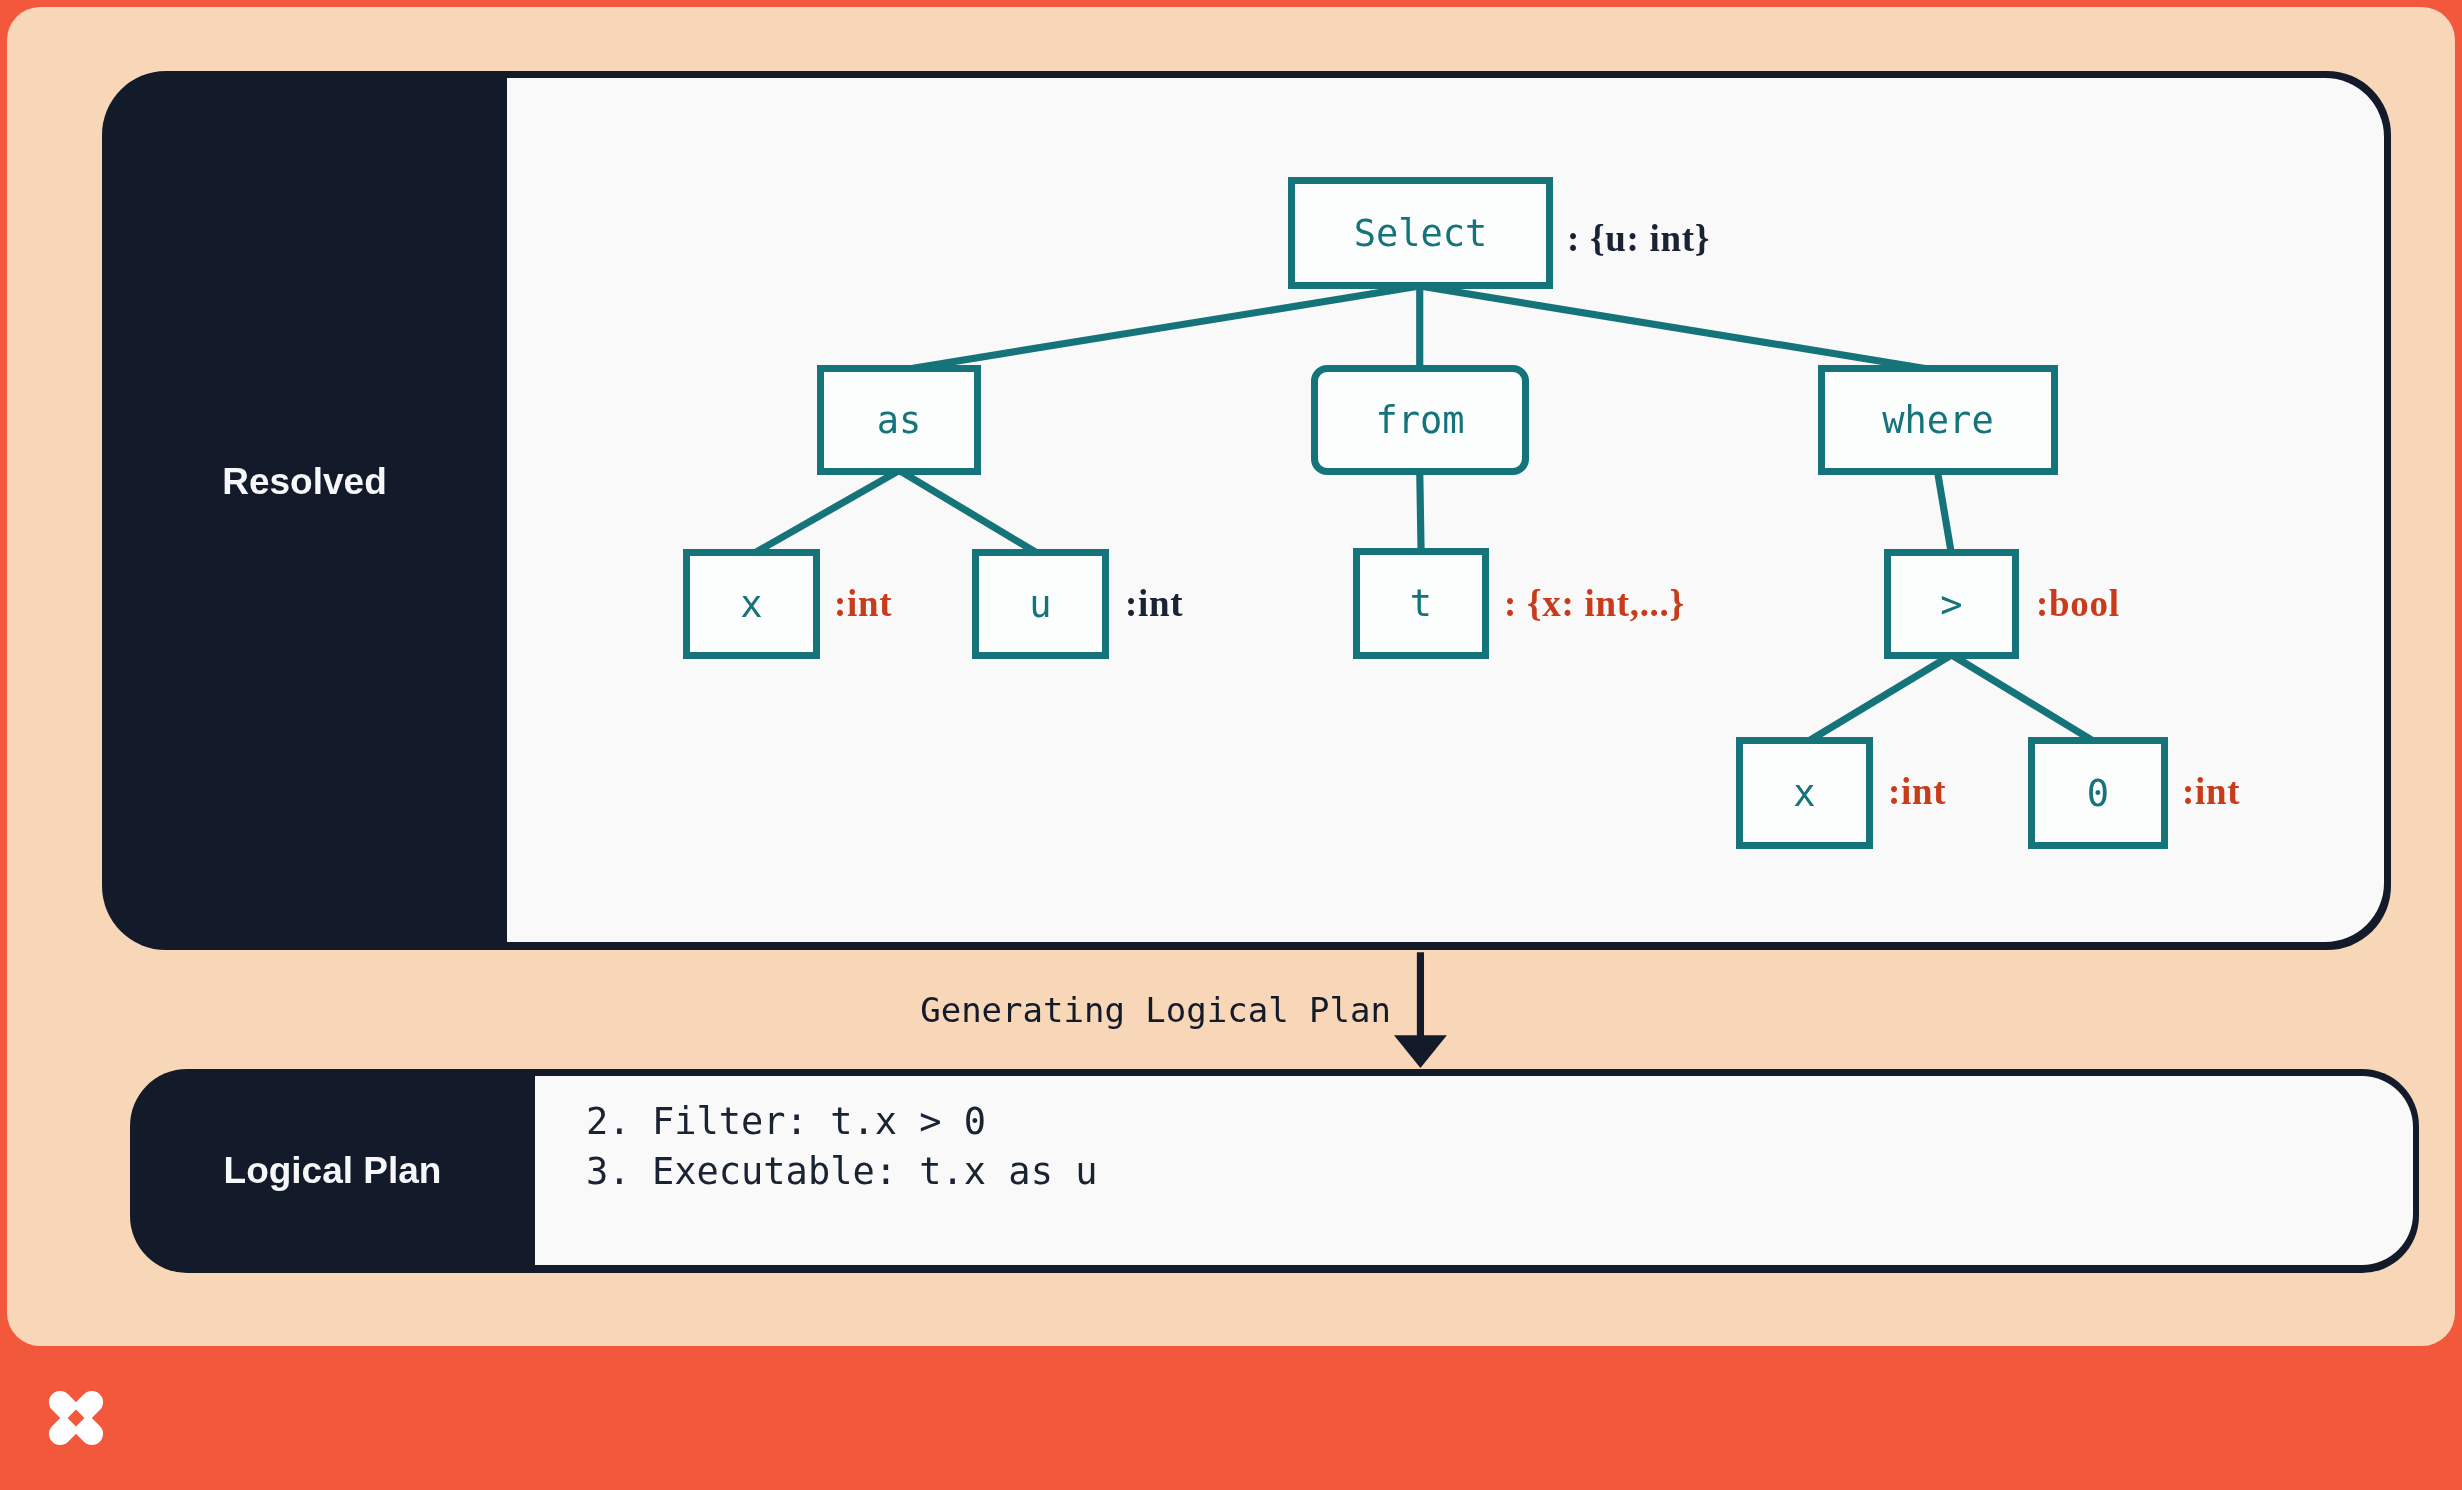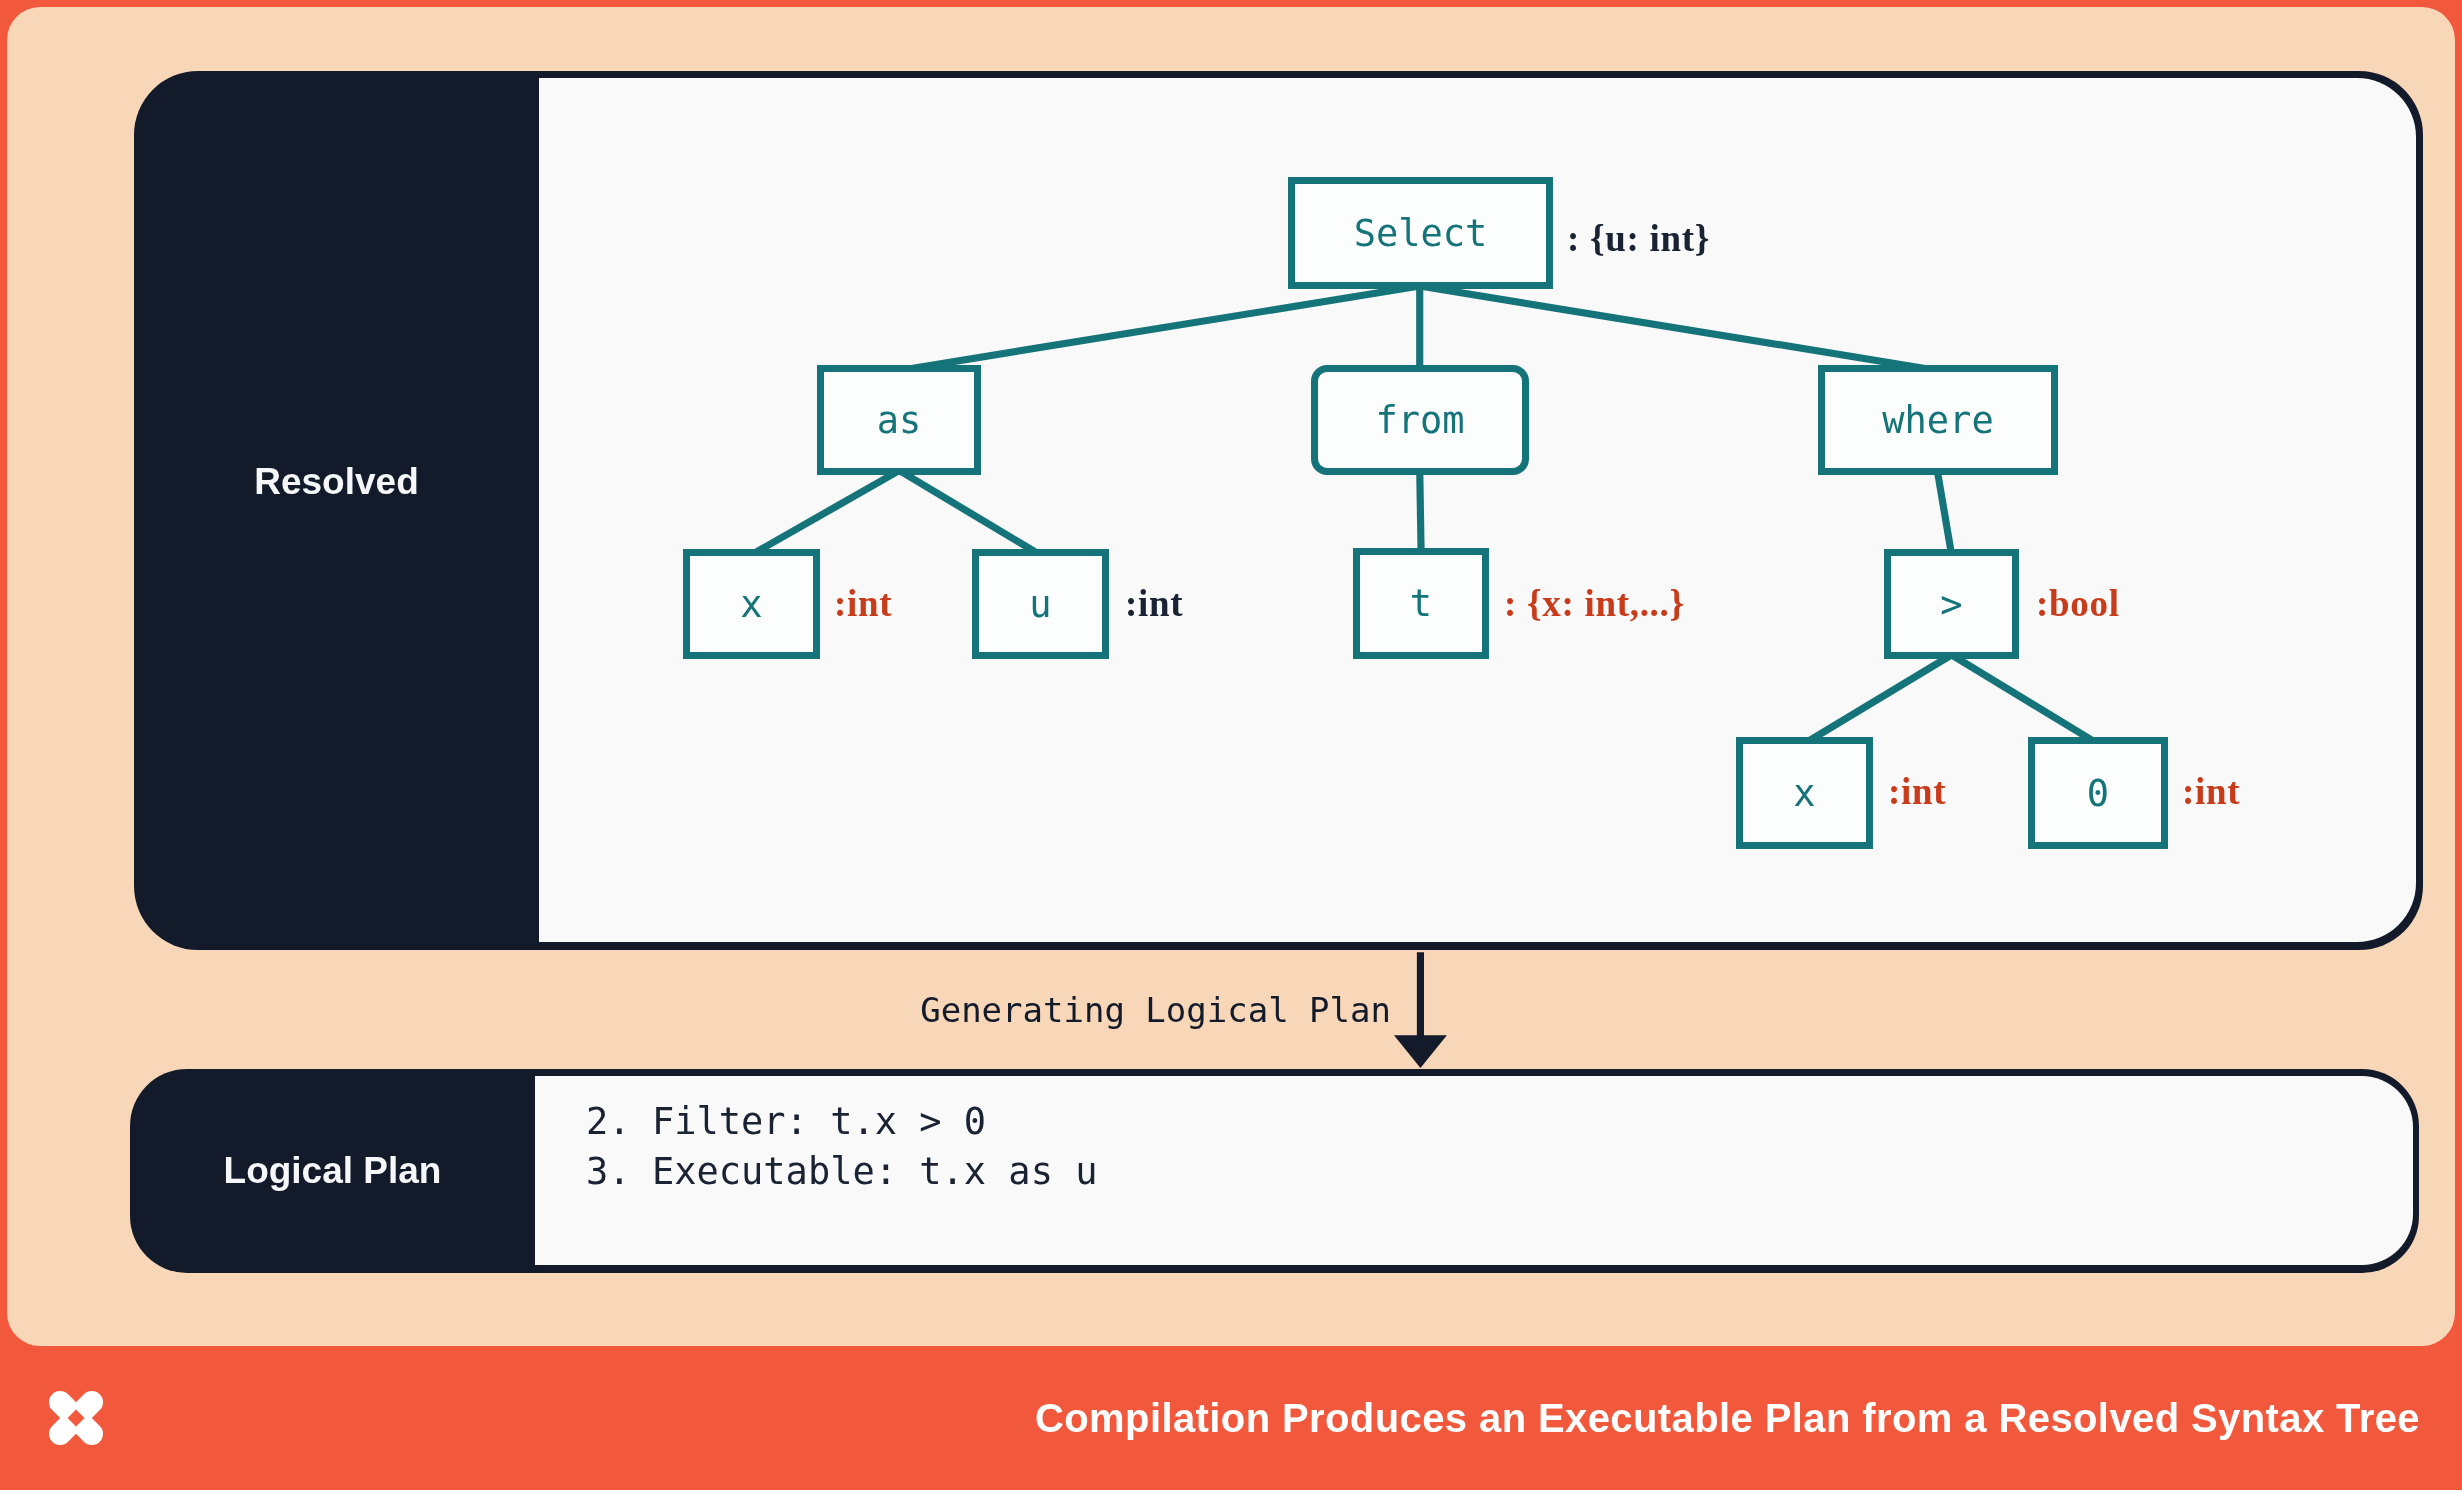--- a/index.html
+++ b/index.html
@@ -13,21 +13,21 @@
   .abs{position:absolute;}
 
   
   .peach-bg{
     left:7.1px;top:7.1px;width:2448px;height:1339px;
     background:#F8D6B8;border-radius:33px;
   }
 
   
   .panel{position:absolute;background:#131B2B;}
-  #panel-rst{left:102px;top:71px;width:2289px;height:879px;border-radius:64px;margin-left:32px;}
+  #panel-rst{left:102px;top:71px;width:2289px;height:879px;border-radius:64px;}
   #panel-lp {left:102px;top:1069px;width:2289px;height:204px;border-radius:57px;margin-left:28px;}
 
   
   .content{position:absolute;background:#F8F9F8;}
   #rst-content{left:405px;top:7.1px;width:1877px;height:864px;border-radius:0 59px 59px 0;}
   #lp-content {left:405px;top:7.1px;width:1878px;height:189px;border-radius:0 51px 51px 0;}
 
   
   .side-label{
     position:absolute;left:0;width:405px;
@@ -195,15 +195,14 @@
 </div>
 
 <div class="abs" id="footer">
   <svg id="footer-logo" viewBox="0 0 100 100" xmlns="http://www.w3.org/2000/svg">
     <g fill="#FFFFFF" transform="rotate(45 50 50)">
       <rect x="34" y="2" width="32" height="96" rx="16"></rect>
       <rect x="2" y="34" width="96" height="32" rx="16"></rect>
     </g>
     <rect x="41.5" y="41.5" width="17" height="17" fill="#F2583C" transform="rotate(45 50 50)"></rect>
   </svg>
-  <div id="footer-caption">Compilation Produces an Executable Plan from a Resolved Syntax Tree</div>
 </div>
 
 
 </body></html>

